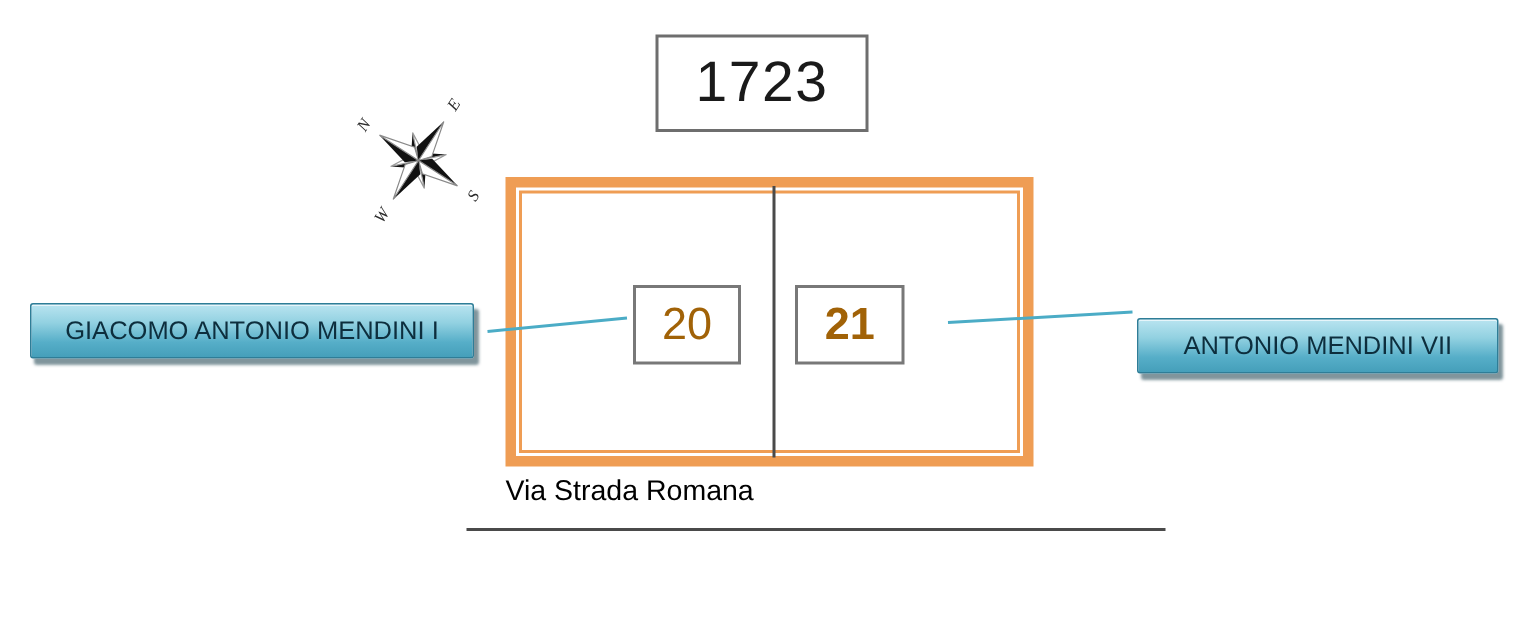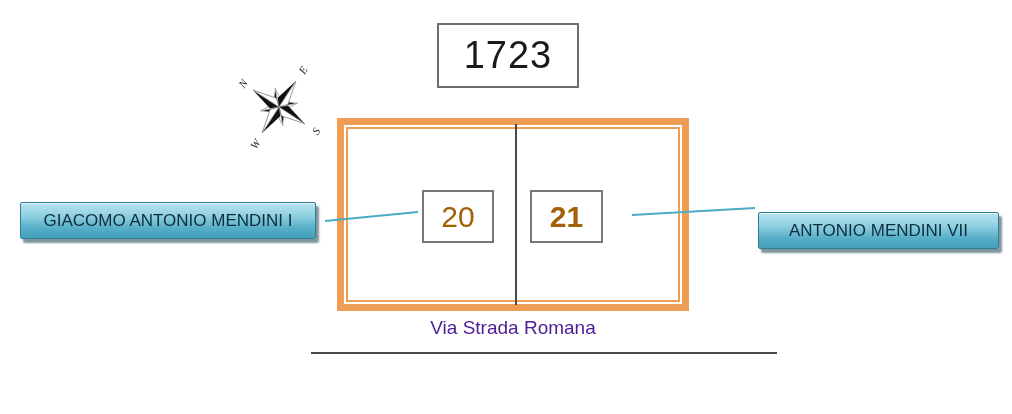--- a/index.html
+++ b/index.html
@@ -99,23 +99,22 @@
     cursor: default;
   }
   .callout.left  { left: 20px;  top: 202px; width: 296px; }
   .callout.right { left: 758px; top: 192px; width: 241px; margin-top: 20px; }
 
   
   .street-name {
     position: absolute;
     left: 337px; top: 317px;
     width: 352px;
-    text-align: center;
     font-size: 19px;
-    color: #4c1d95;
+    color: #000000;
   }
   .street-line {
     position: absolute;
     left: 311px; top: 352px;
     width: 466px; height: 2px;
     background: #4a4a4a;
   }
 </style>
 </head>
 <body>

